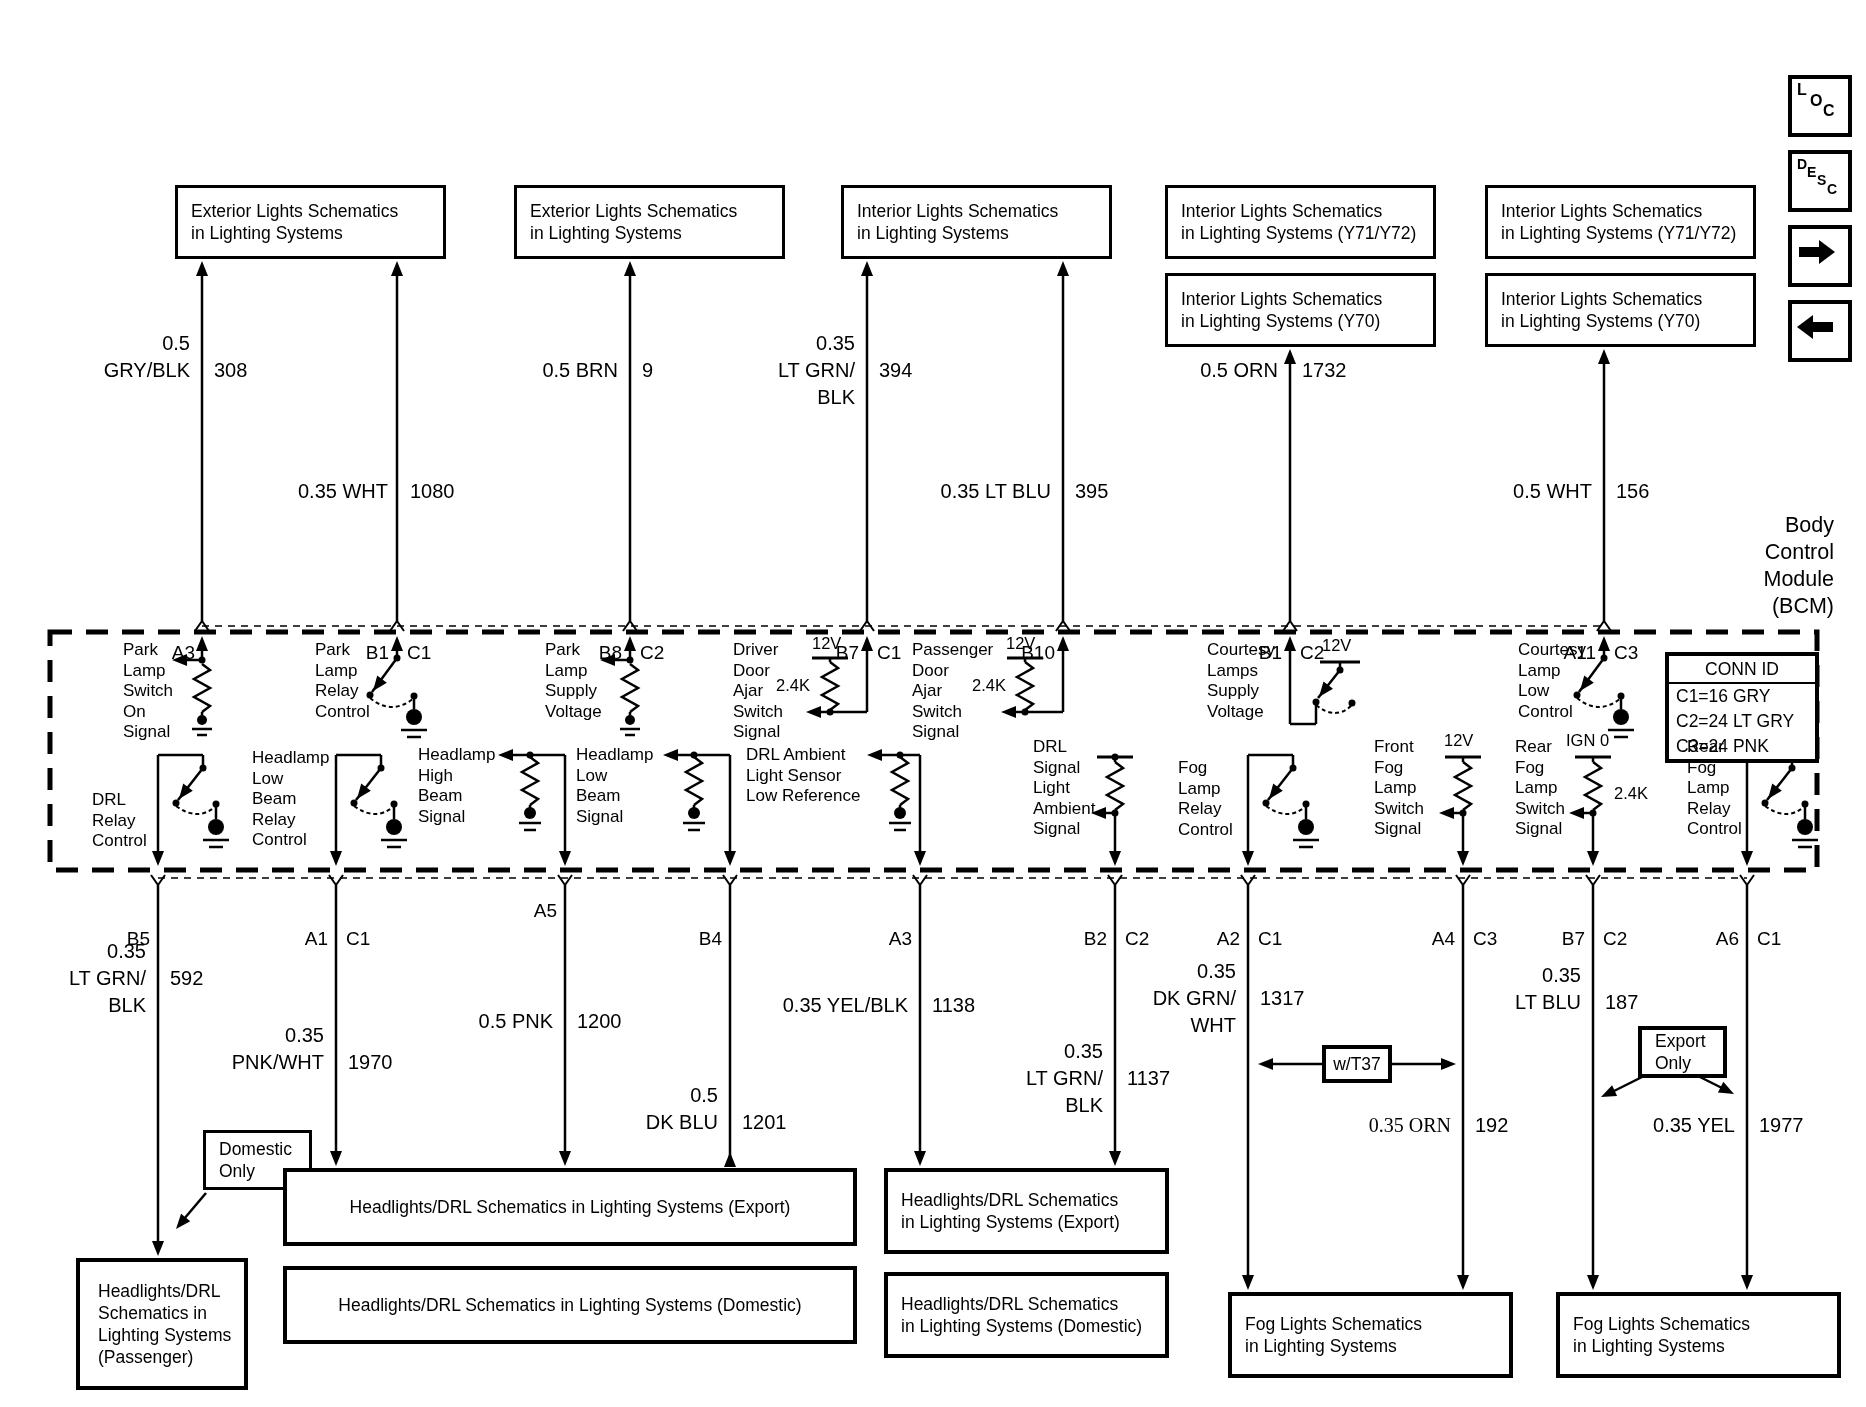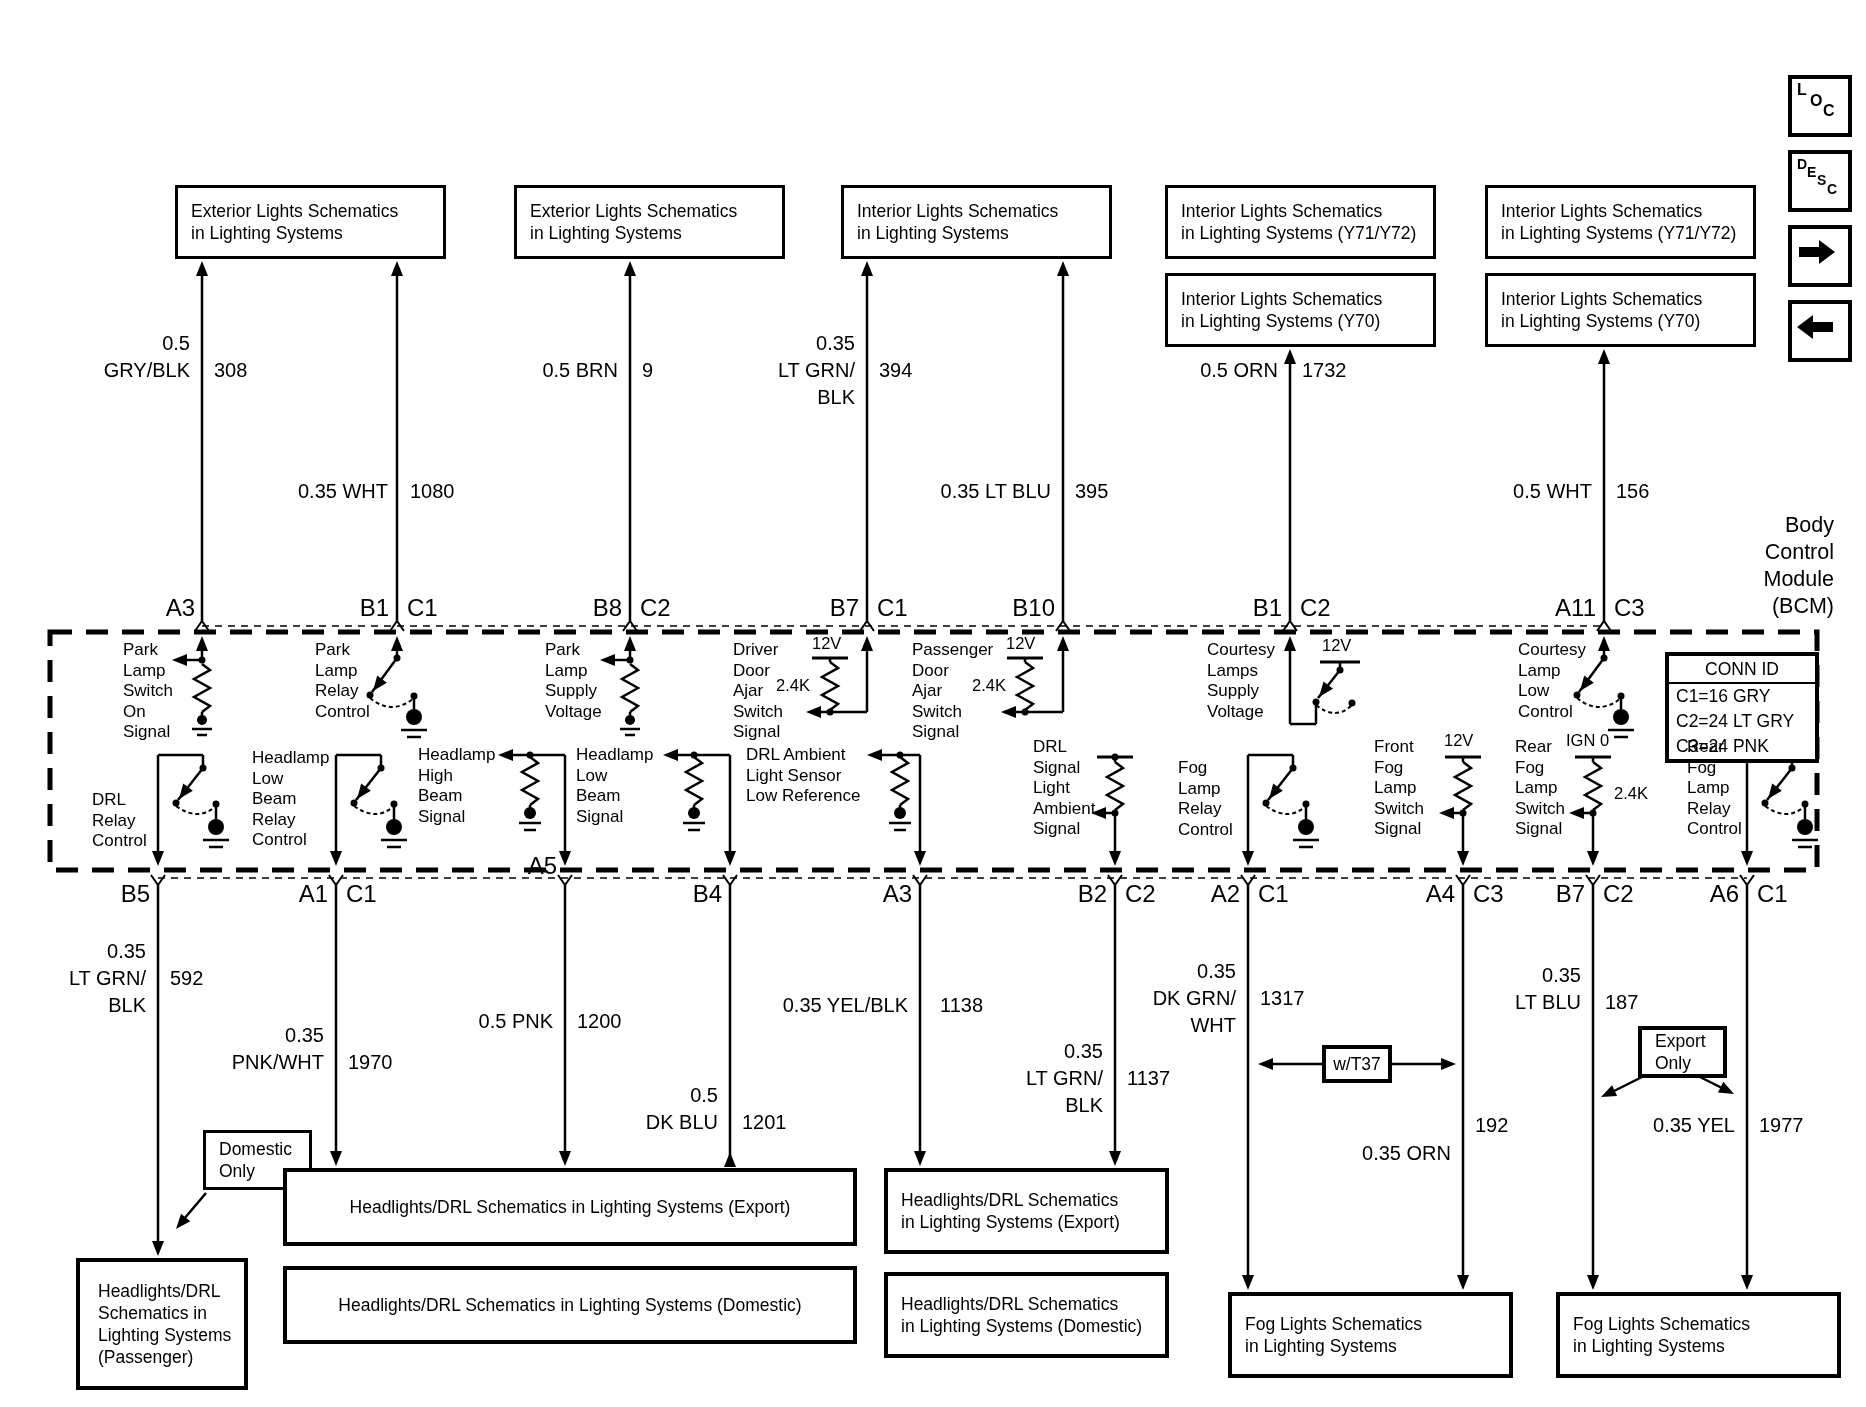--- a/index.html
+++ b/index.html
@@ -2,21 +2,21 @@
 <html><head>
 <meta charset="utf-8">
 <style>
   html,body{margin:0;padding:0;background:#fff;}
   .canvas{position:relative;width:1866px;height:1407px;background:#fff;overflow:hidden;
           font-family:"Liberation Sans",sans-serif;color:#000;}
   .refbox{position:absolute;background:#fff;border:3px solid #000;display:flex;flex-direction:column;
           justify-content:center;padding-left:13px;font-size:17.5px;line-height:22px;}
   .refbox.b4{border-width:4px;}
   .refbox.center{align-items:center;padding-left:0;text-align:center;}
-  .pin{position:absolute;font-size:24px;white-space:nowrap;}
+  .pin{position:absolute;font-size:19px;white-space:nowrap;margin-top:48px;}
   .pin.r{transform:translateX(-100%);}
   .speclbl{position:absolute;font-size:20px;line-height:27px;text-align:right;transform:translateX(-100%);white-space:nowrap;}
   .numlbl{position:absolute;font-size:20px;line-height:27px;white-space:nowrap;}
   .comp{position:absolute;font-size:17px;line-height:20.5px;white-space:nowrap;}
   .mini{position:absolute;font-size:16.5px;white-space:nowrap;}
   .bcmtitle{position:absolute;left:1640px;top:512px;width:194px;text-align:right;
             font-size:21.5px;line-height:27px;}
   .connid{position:absolute;left:1665px;top:652px;width:146px;border:4px solid #000;background:#fff;}
   .connid-title{text-align:center;font-size:17.5px;padding:3px 0 2px;border-bottom:2px solid #000;}
   .connid-row{font-size:17.5px;line-height:25px;padding-left:7px;}
@@ -435,34 +435,34 @@
     </div>
     <div class="numlbl" style="left: 577px; top: 1008px;">1200</div>
     <div class="speclbl" style="left: 718px; top: 1082px;">
       <div>0.5</div>
       <div>DK BLU</div>
     </div>
     <div class="numlbl" style="left: 742px; top: 1109px;">1201</div>
     <div class="speclbl" style="left: 908px; top: 992px;">
       <div>0.35 YEL/BLK</div>
     </div>
-    <div class="numlbl" style="left: 932px; top: 992px; margin-left: 8px;">1138</div>
+    <div class="numlbl" style="left: 932px; top: 992px;">1138</div>
     <div class="speclbl" style="left: 1103px; top: 1038px;">
       <div>0.35</div>
       <div>LT GRN/</div>
       <div>BLK</div>
     </div>
     <div class="numlbl" style="left: 1127px; top: 1065px;">1137</div>
     <div class="speclbl" style="left: 1236px; top: 958px;">
       <div>0.35</div>
       <div>DK GRN/</div>
       <div>WHT</div>
     </div>
     <div class="numlbl" style="left: 1260px; top: 985px;">1317</div>
-    <div class="speclbl" style="left: 1451px; top: 1140px;">
+    <div class="speclbl" style="left: 1451px; top: 1112px; font-family: Liberation Serif, serif;">
       <div>0.35 ORN</div>
     </div>
     <div class="numlbl" style="left: 1475px; top: 1112px;">192</div>
     <div class="speclbl" style="left: 1581px; top: 962px;">
       <div>0.35</div>
       <div>LT BLU</div>
     </div>
     <div class="numlbl" style="left: 1605px; top: 989px;">187</div>
     <div class="speclbl" style="left: 1735px; top: 1112px;">
       <div>0.35 YEL</div>

